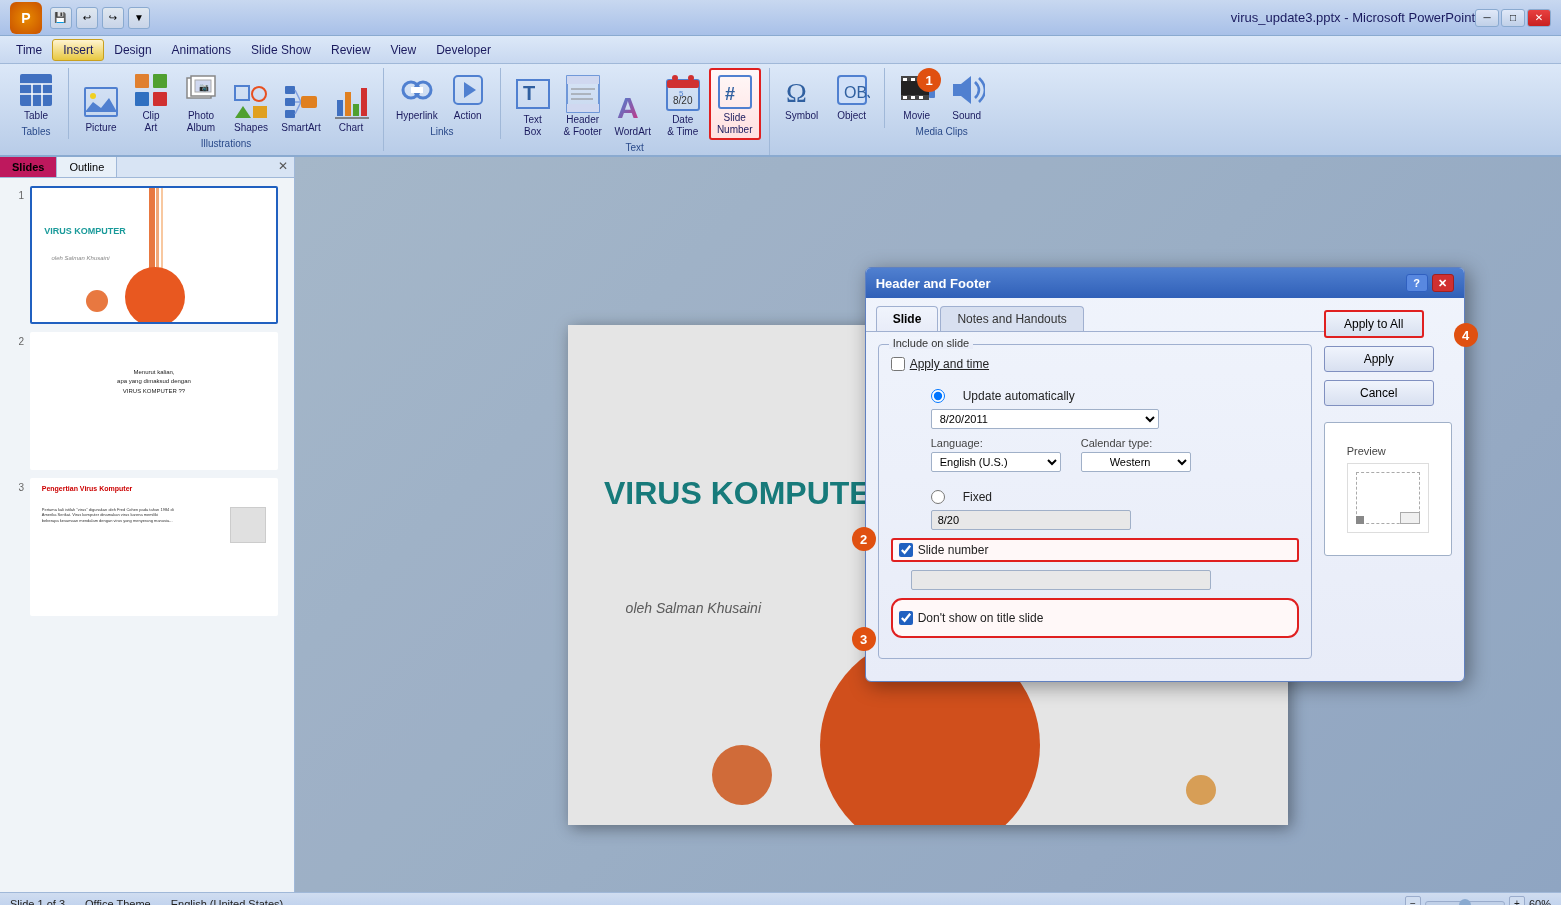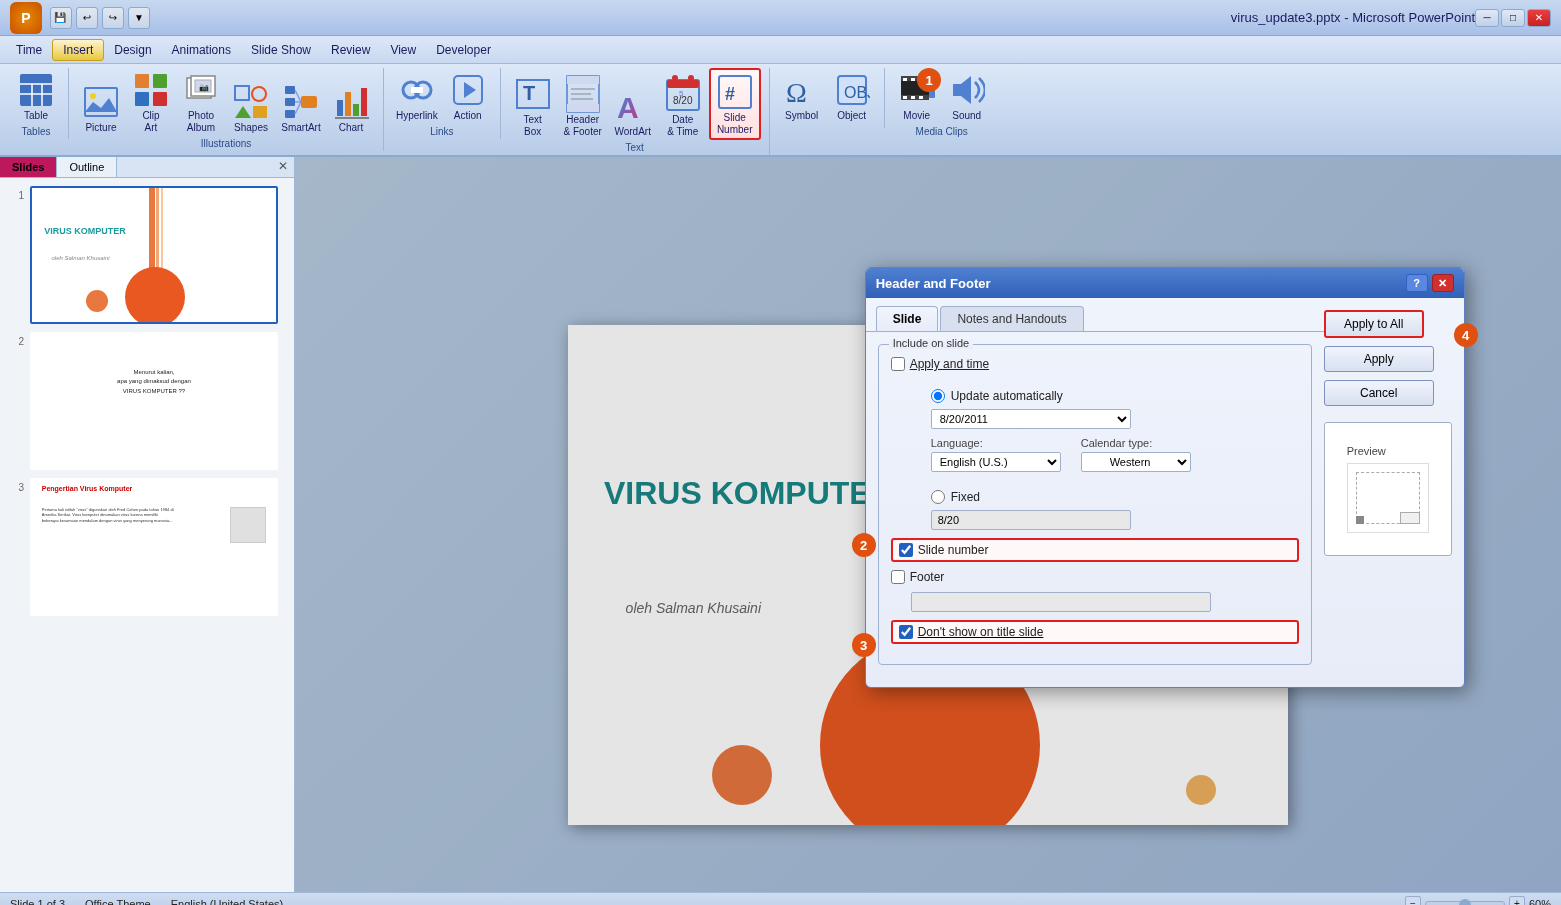--- a/index.html
+++ b/index.html
@@ -394,21 +394,21 @@
     }
     .form-label {
       font-size: 12px;
       color: #222;
     }
     .form-label.underline { text-decoration: underline; }
 
     .radio-row {
       display: flex;
       align-items: center;
-      gap: 6px;
+      gap: 18px;
       margin: 18px 0 6px 20px;
     }
     .form-select {
       border: 1px solid #a0b0c8;
       background: white;
       padding: 2px 4px;
       font-size: 11px;
       border-radius: 2px;
     }
     .form-input-wide {
@@ -918,21 +918,21 @@
                     <span class="form-label underline">Apply and time</span>
                   </label>
                 </div>
 
                 <div class="indent-section">
                   <div class="radio-row">
                     <input type="radio" name="date-type" class="radio-input" checked="" style="">
                     <span class="form-label">Update automatically</span>
                   </div>
                   <div style="margin-left:20px; margin-bottom:8px;">
-                    <select class="form-select" style="width:200px;">
+                    <select class="form-select" style="width:228px;">
                       <option>8/20/2011</option>
                     </select>
                   </div>
                   <div class="lang-row" style="margin-left:20px;">
                     <div class="lang-group">
                       <span class="lang-label">Language:</span>
                       <select class="form-select" style="width:130px;">
                         <option>English (U.S.)</option>
                       </select>
                     </div>
@@ -953,31 +953,25 @@
                   </div>
                 </div>
 
                 <div class="form-row" style="border:2px solid #e02020; padding:3px 6px; border-radius:3px; background:#fff8f8;">
                   <label class="checkbox-wrap">
                     <input type="checkbox" class="checkbox-input" checked="" style="">
                     <span class="form-label">Slide number</span>
                   </label>
                 </div>
 
-                <div class="form-row">
-                  <label class="checkbox-wrap">
-                    <input type="checkbox" class="checkbox-input" style="">
-                    <span class="form-label">Footer</span>
-                  </label>
-                </div>
                 <div style="margin-left:20px; margin-bottom:8px;">
                   <input type="text" class="form-input-wide" style="width: 300px;" value="">
                 </div>
 
-                <div class="form-row" style="border:2px solid #e02020; padding:3px 6px; border-radius:3px; background:#fff8f8;text-decoration:underline;">
+                <div class="form-row" style="border:2px solid #e02020; padding:11px 6px; border-radius:11px; background:#fff8f8;">
                   <label class="checkbox-wrap">
                     <input type="checkbox" class="checkbox-input" checked="" style="">
                     <span class="form-label">Don't show on title slide</span>
                   </label>
                 </div>
               </div>
             </div>
           </div>
 
           <div style="width:140px; padding:12px 12px 12px 0; display:flex; flex-direction:column; gap:8px;">

